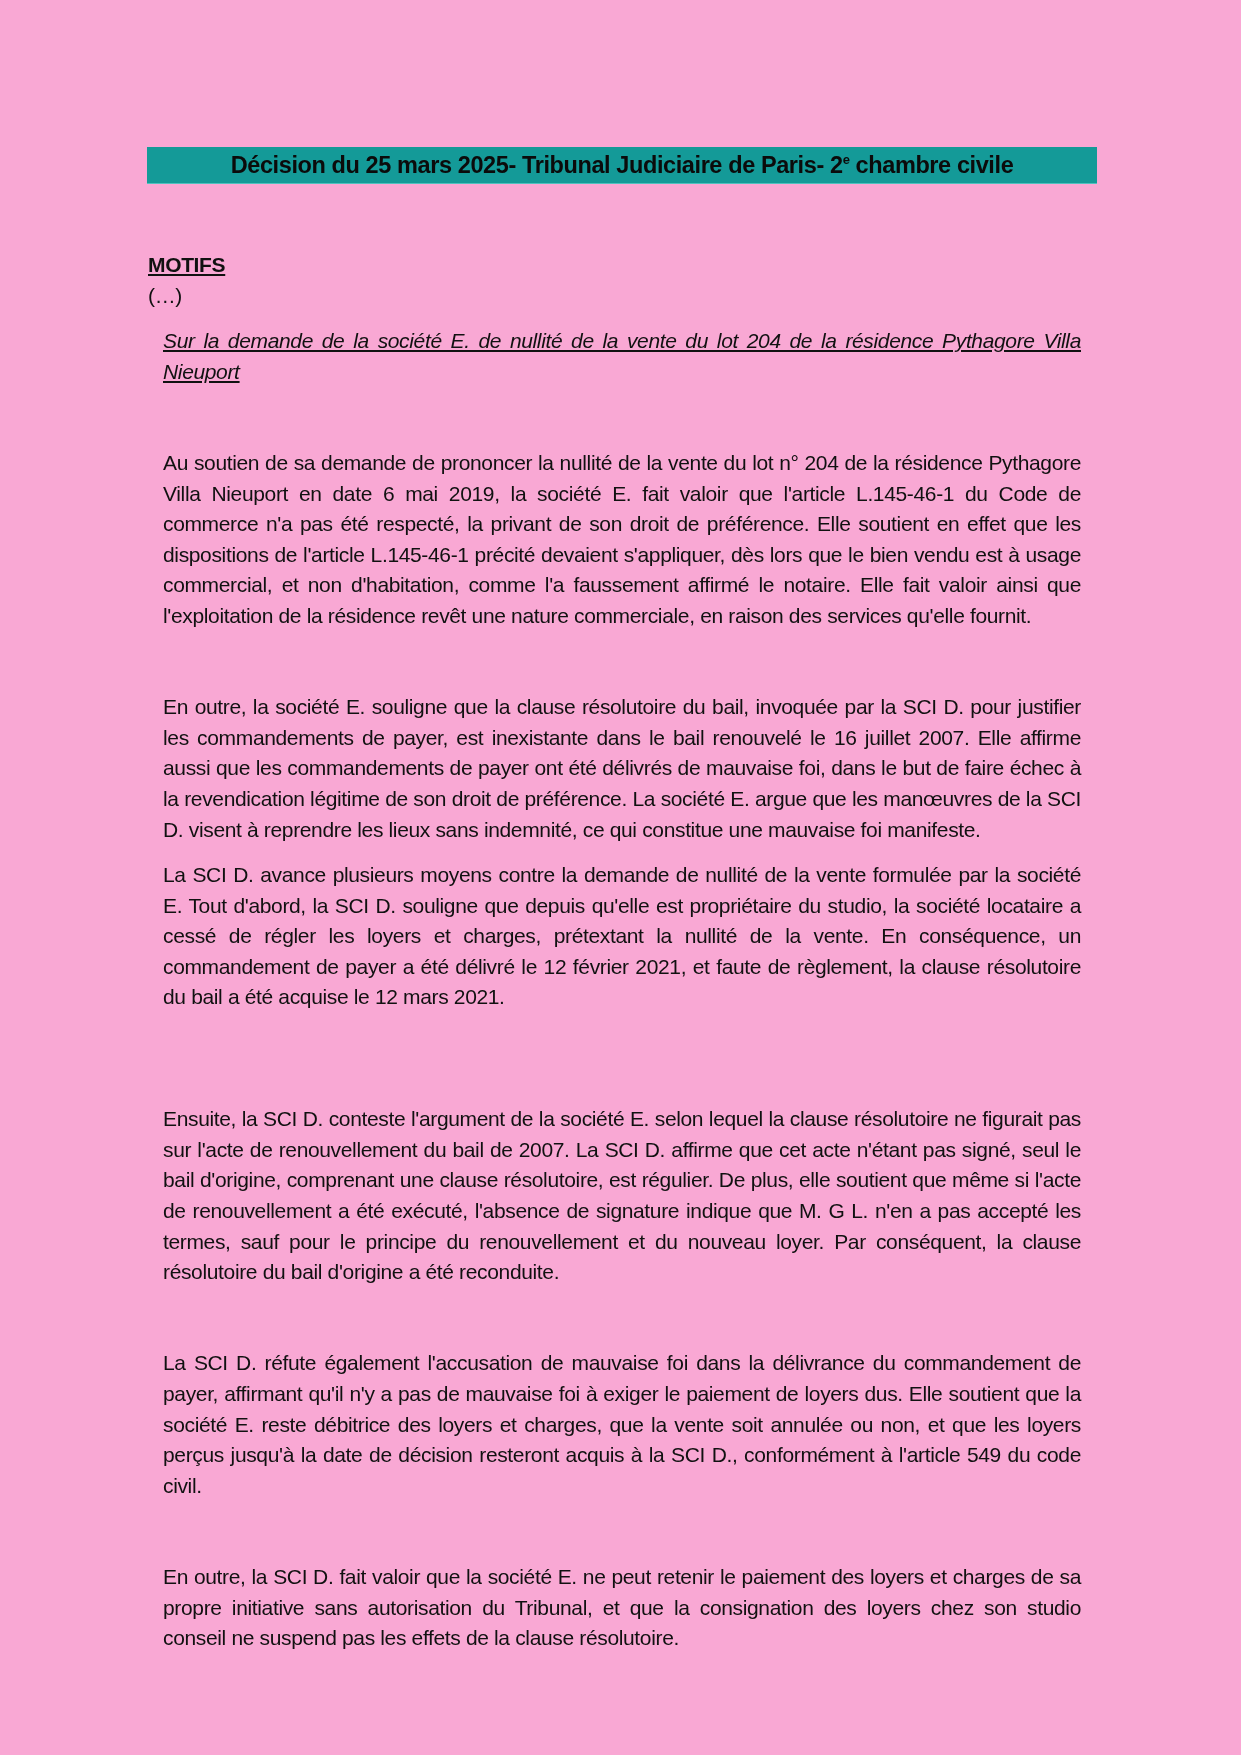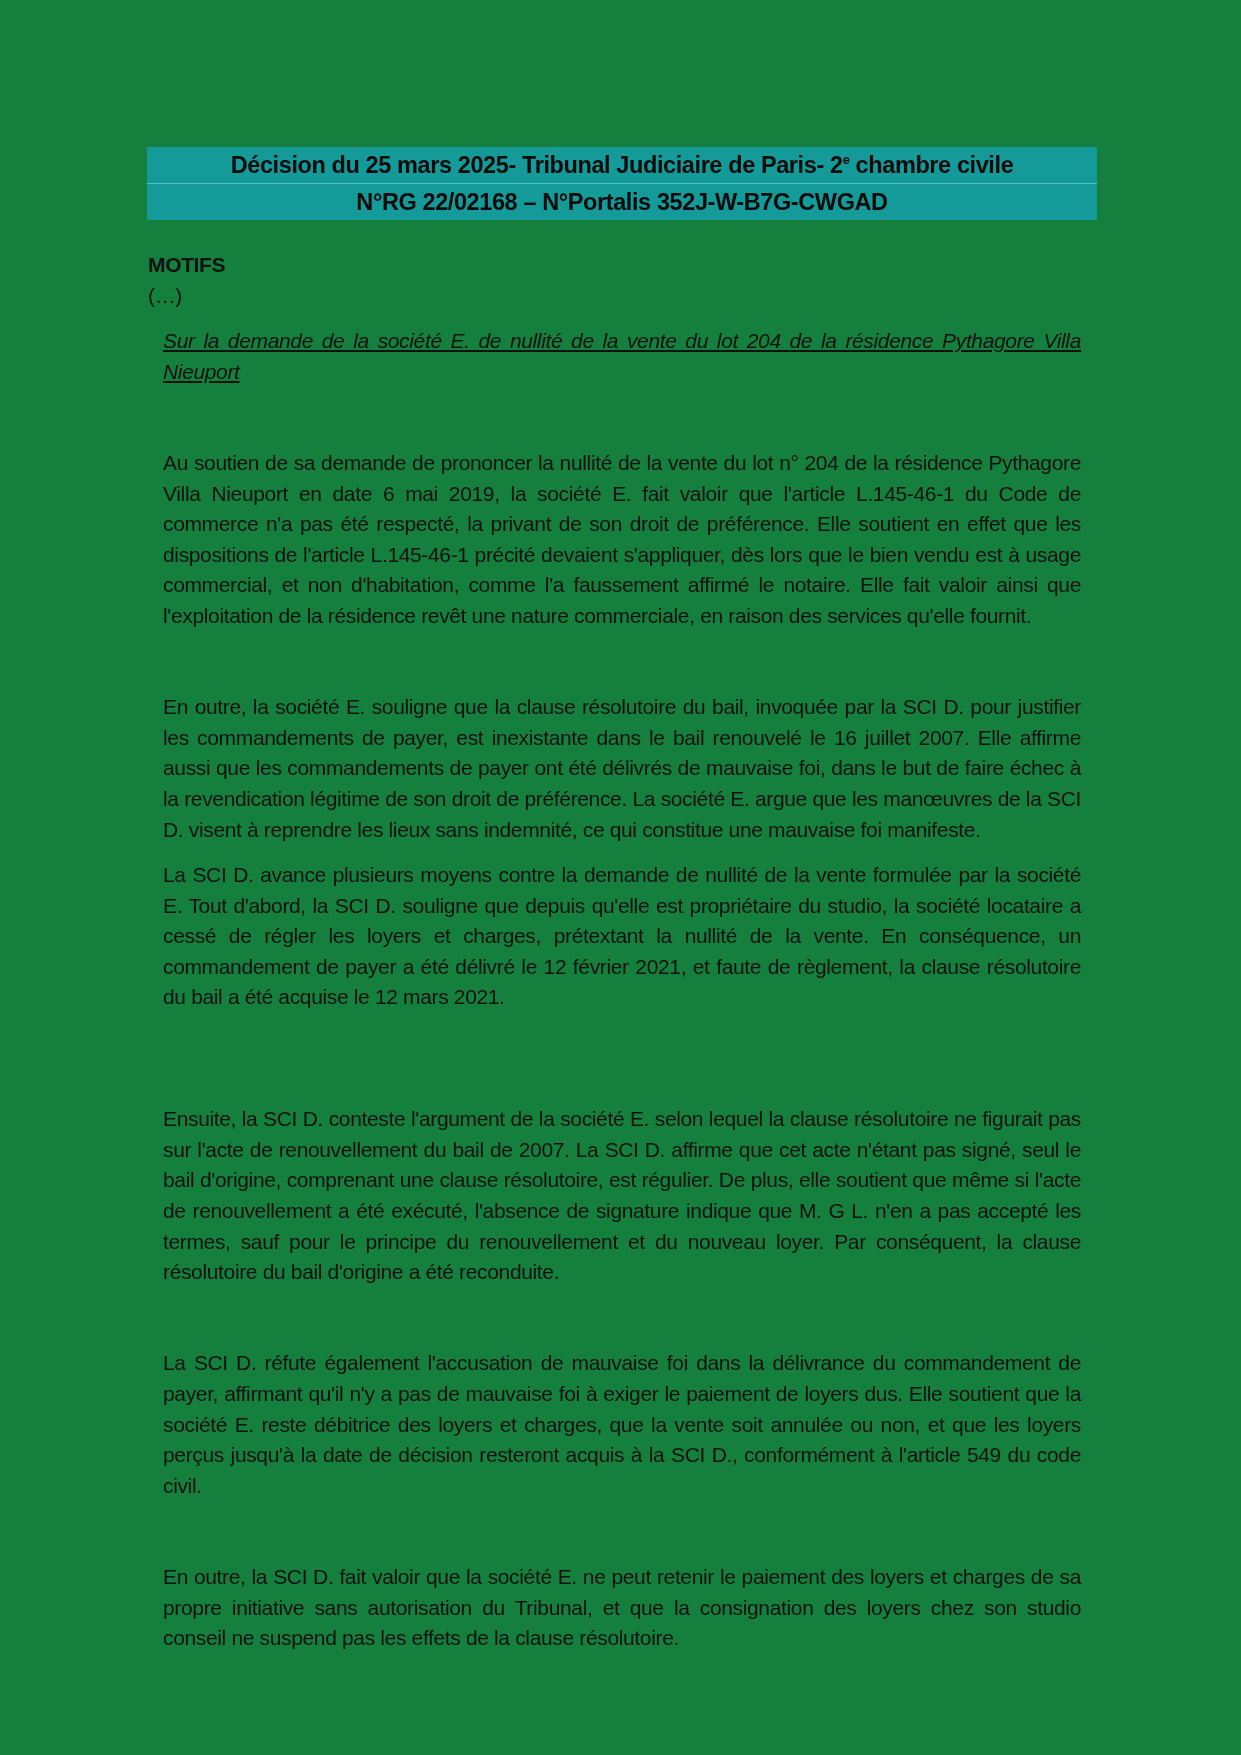--- a/index.html
+++ b/index.html
@@ -1,37 +1,36 @@
 <!DOCTYPE html>
 <html><head>
 <meta charset="utf-8">
 <style>
   html, body { margin: 0; padding: 0; background: #ffffff; }
   body { width: 1241px; height: 1755px; position: relative; overflow: hidden;
          font-family: "Liberation Sans", "DejaVu Sans", sans-serif; color: #111; }
-  .page { position: absolute; left: 0; top: 0; width: 1241px; height: 1755px; background: #15803d; }
+  .page { position: absolute; left: 0; top: 0; width: 1241px; height: 1755px; background: #f9a8d4; }
   .header-box { position: absolute; left: 147px; top: 147px; width: 950px; background: #149a98; }
   .header-line { text-align: center; font-weight: bold; font-size: 23.5px; line-height: 36px; color: #0b0b0b;
                  letter-spacing: -0.4px; }
   .header-line.first { border-bottom: 1px solid #4fc2bf; }
   .header-line sup { font-size: 13px; vertical-align: 9px; line-height: 0; }
   .content { position: absolute; left: 148px; top: 250px; width: 948px; font-size: 21px; line-height: 30.6px;
              letter-spacing: -0.35px; }
-  .section-title { font-weight: bold; }
+  .section-title { font-weight: bold; text-decoration: underline; }
   .subheading { font-style: italic; text-decoration: underline; }
   p { margin: 15px; text-align: justify; }
   .gap { height: 30.6px; }
 </style>
 </head>
 <body>
 
 <div class="page">
   <div class="header-box" style="background: rgb(20, 154, 152);">
     <div class="header-line first"><span>Décision du 25 mars 2025- Tribunal Judiciaire de Paris- 2</span><sup>e</sup><span> chambre civile</span></div>
-    <div class="header-line">N°RG 22/02168 – N°Portalis 352J-W-B7G-CWGAD</div>
   </div>
 
   <div class="content">
     <div class="section-title">MOTIFS</div>
     <div>(…)</div>
     <p class="subheading">Sur la demande de la société E. de nullité de la vente du lot 204 de la résidence Pythagore Villa Nieuport</p>
     <div class="gap"></div>
     <p>Au soutien de sa demande de prononcer la nullité de la vente du lot n° 204 de la résidence Pythagore Villa Nieuport en date 6 mai 2019, la société E. fait valoir que l'article L.145-46-1 du Code de commerce n'a pas été respecté, la privant de son droit de préférence. Elle soutient en effet que les dispositions de l'article L.145-46-1 précité devaient s'appliquer, dès lors que le bien vendu est à usage commercial, et non d'habitation, comme l'a faussement affirmé le notaire. Elle fait valoir ainsi que l'exploitation de la résidence revêt une nature commerciale, en raison des services qu'elle fournit.</p>
     <div class="gap"></div>
     <p>En outre, la société E. souligne que la clause résolutoire du bail, invoquée par la SCI D.  pour justifier les commandements de payer, est inexistante dans le bail renouvelé le 16 juillet 2007. Elle affirme aussi que les commandements de payer ont été délivrés de mauvaise foi, dans le but de faire échec à la revendication légitime de son droit de préférence. La société E. argue que les manœuvres de la SCI D. visent à reprendre les lieux sans indemnité, ce qui constitue une mauvaise foi manifeste.</p>

